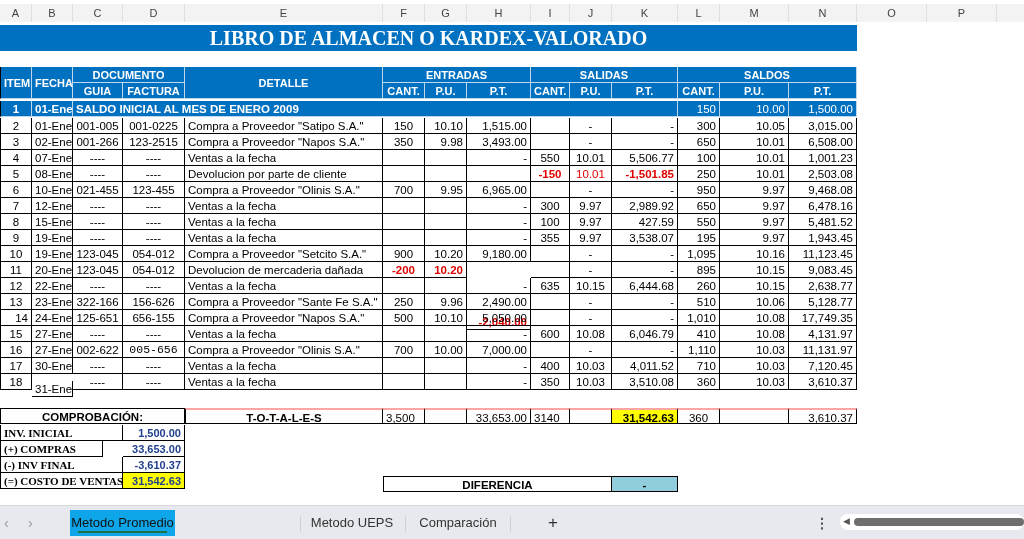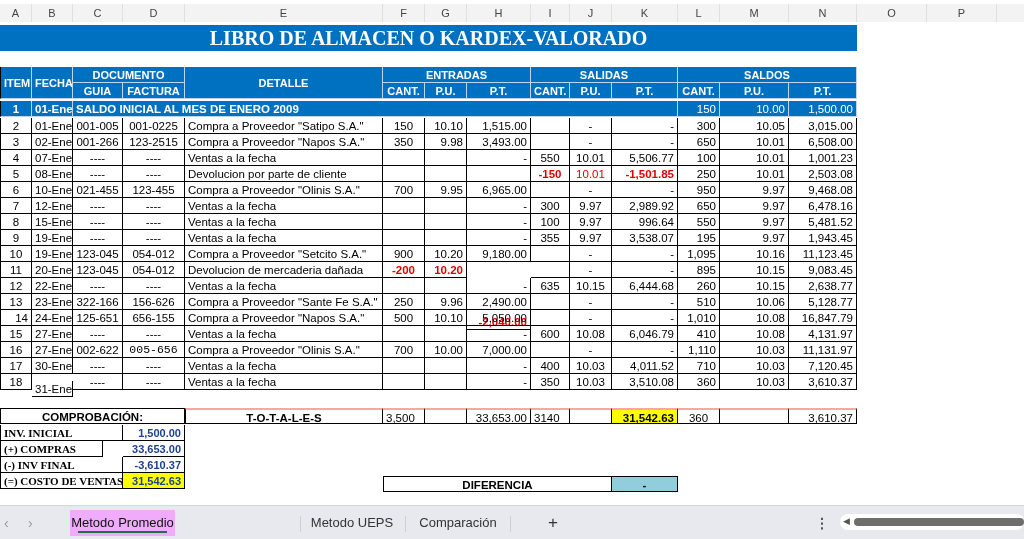--- a/index.html
+++ b/index.html
@@ -16,21 +16,21 @@
   .blue { background: #0070c0; color: #fff; border-color: #bcd6ee; }
   .red { color: #e00000; }
   .redb { color: #e00000; font-weight: bold; }
   .bold { font-weight: bold; }
   .yellow { background: #ffff00; }
   .teal { background: #92cddc; }
   .serif { font-family: "Liberation Serif", serif; font-weight: bold; font-size: 11px; }
   .navy { color: #1f3f8f; font-weight: bold; font-size: 11px; }
   .tabs { position: absolute; left: 0; top: 505px; width: 1024px; height: 34px; background: #e7e9ee; border-top: 1px solid #d8d8d8; }
   .tab { position: absolute; top: 4px; height: 26px; font-size: 13px; color: #333; line-height: 26px; text-align: center; }
-  .tab.active { background: #f0abfc; color: #111; font-weight: 500; }
+  .tab.active { background: #0ea5e9; color: #111; font-weight: 500; }
   .tab.active span.ul { position: absolute; left: 8px; right: 8px; bottom: 3px; height: 2px; background: #1e7145; }
   .sep { position: absolute; top: 10px; width: 1px; height: 16px; background: #cfcfcf; }
   .nav { position: absolute; top: 9px; font-size: 14px; color: #999; }
   .scroll-track { position: absolute; left: 840px; top: 8px; width: 184px; height: 16px; background: #fff; border-radius: 8px; }
   .scroll-thumb { position: absolute; left: 14px; top: 4px; width: 170px; height: 8px; background: #6e6e6e; border-radius: 4px; }
 </style>
 </head>
 <body>
 
 <div class="colhdr" data-name="column-header-bar">
@@ -167,21 +167,21 @@
     <div class="cell c" data-name="cell-item" style="left: 0px; top: 214px; width: 32px; border-left: 1px solid rgb(0, 0, 0);">8</div>
     <div class="cell c" data-name="cell-fecha" style="left: 32px; top: 214px; width: 41px;">15-Ene</div>
     <div class="cell c" data-name="cell-guia" style="left: 73px; top: 214px; width: 50px;">----</div>
     <div class="cell c" data-name="cell-factura" style="left: 123px; top: 214px; width: 62px;">----</div>
     <div class="cell l" data-name="cell-detalle" style="left: 185px; top: 214px; width: 198px;">Ventas a la fecha</div>
     <div class="cell c " data-name="cell-entrada-cant" style="left: 383px; top: 214px; width: 42px;"></div>
     <div class="cell r " data-name="cell-entrada-pu" style="left: 425px; top: 214px; width: 42px;"></div>
     <div class="cell r " data-name="cell-entrada-pt" style="left: 467px; top: 214px; width: 64px;">-</div>
     <div class="cell c " data-name="cell-salida-cant" style="left: 531px; top: 214px; width: 39px;">100</div>
     <div class="cell c " data-name="cell-salida-pu" style="left: 570px; top: 214px; width: 42px;">9.97</div>
-    <div class="cell r " data-name="cell-salida-pt" style="left: 612px; top: 214px; width: 66px;">996.64</div>
+    <div class="cell r " data-name="cell-salida-pt" style="left: 612px; top: 214px; width: 66px;">427.59</div>
     <div class="cell r" data-name="cell-saldo-cant" style="left: 678px; top: 214px; width: 42px;">550</div>
     <div class="cell r" data-name="cell-saldo-pu" style="left: 720px; top: 214px; width: 69px;">9.97</div>
     <div class="cell r" data-name="cell-saldo-pt" style="left: 789px; top: 214px; width: 68px;">5,481.52</div>
     <div class="cell c" data-name="cell-item" style="left: 0px; top: 230px; width: 32px; border-left: 1px solid rgb(0, 0, 0);">9</div>
     <div class="cell c" data-name="cell-fecha" style="left: 32px; top: 230px; width: 41px;">19-Ene</div>
     <div class="cell c" data-name="cell-guia" style="left: 73px; top: 230px; width: 50px;">----</div>
     <div class="cell c" data-name="cell-factura" style="left: 123px; top: 230px; width: 62px;">----</div>
     <div class="cell l" data-name="cell-detalle" style="left: 185px; top: 230px; width: 198px;">Ventas a la fecha</div>
     <div class="cell c " data-name="cell-entrada-cant" style="left: 383px; top: 230px; width: 42px;"></div>
     <div class="cell r " data-name="cell-entrada-pu" style="left: 425px; top: 230px; width: 42px;"></div>
@@ -254,21 +254,21 @@
     <div class="cell c" data-name="cell-factura" style="left: 123px; top: 310px; width: 62px;">656-155</div>
     <div class="cell l" data-name="cell-detalle" style="left: 185px; top: 310px; width: 198px;">Compra a Proveedor "Napos S.A."</div>
     <div class="cell c " data-name="cell-entrada-cant" style="left: 383px; top: 310px; width: 42px;">500</div>
     <div class="cell r " data-name="cell-entrada-pu" style="left: 425px; top: 310px; width: 42px;">10.10</div>
     <div class="cell r " data-name="cell-entrada-pt" style="left: 467px; top: 310px; width: 64px;">5,050.00</div>
     <div class="cell c " data-name="cell-salida-cant" style="left: 531px; top: 310px; width: 39px;"></div>
     <div class="cell c " data-name="cell-salida-pu" style="left: 570px; top: 310px; width: 42px;">-</div>
     <div class="cell r " data-name="cell-salida-pt" style="left: 612px; top: 310px; width: 66px;">-</div>
     <div class="cell r" data-name="cell-saldo-cant" style="left: 678px; top: 310px; width: 42px;">1,010</div>
     <div class="cell r" data-name="cell-saldo-pu" style="left: 720px; top: 310px; width: 69px;">10.08</div>
-    <div class="cell r" data-name="cell-saldo-pt" style="left: 789px; top: 310px; width: 68px;">16,847.79</div>
+    <div class="cell r" data-name="cell-saldo-pt" style="left: 789px; top: 310px; width: 68px;">17,749.35</div>
     <div class="cell c" data-name="cell-item" style="left: 0px; top: 326px; width: 32px; border-left: 1px solid rgb(0, 0, 0);">15</div>
     <div class="cell c" data-name="cell-fecha" style="left: 32px; top: 326px; width: 41px;">27-Ene</div>
     <div class="cell c" data-name="cell-guia" style="left: 73px; top: 326px; width: 50px;">----</div>
     <div class="cell c" data-name="cell-factura" style="left: 123px; top: 326px; width: 62px;">----</div>
     <div class="cell l" data-name="cell-detalle" style="left: 185px; top: 326px; width: 198px;">Ventas a la fecha</div>
     <div class="cell c " data-name="cell-entrada-cant" style="left: 383px; top: 326px; width: 42px;"></div>
     <div class="cell r " data-name="cell-entrada-pu" style="left: 425px; top: 326px; width: 42px;"></div>
     <div class="cell r " data-name="cell-entrada-pt" style="left: 467px; top: 326px; width: 64px;">-</div>
     <div class="cell c " data-name="cell-salida-cant" style="left: 531px; top: 326px; width: 39px;">600</div>
     <div class="cell c " data-name="cell-salida-pu" style="left: 570px; top: 326px; width: 42px;">10.08</div>

